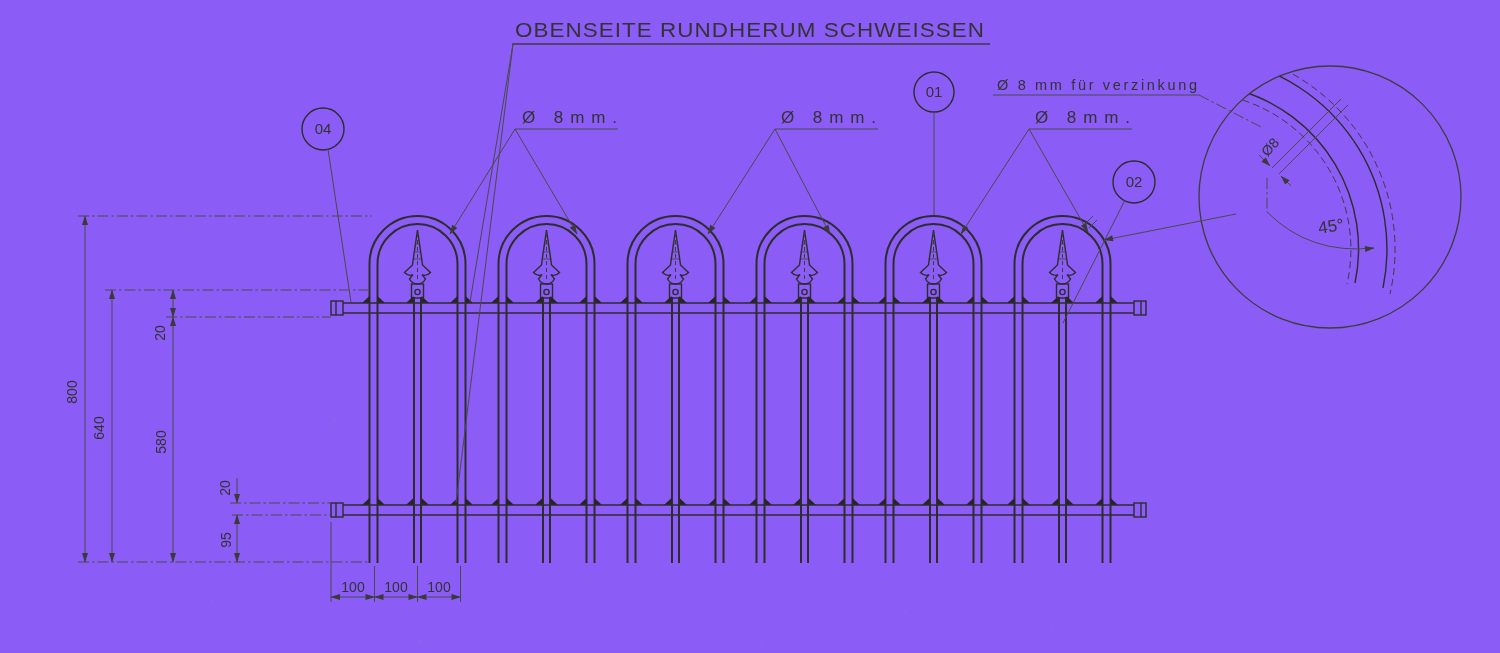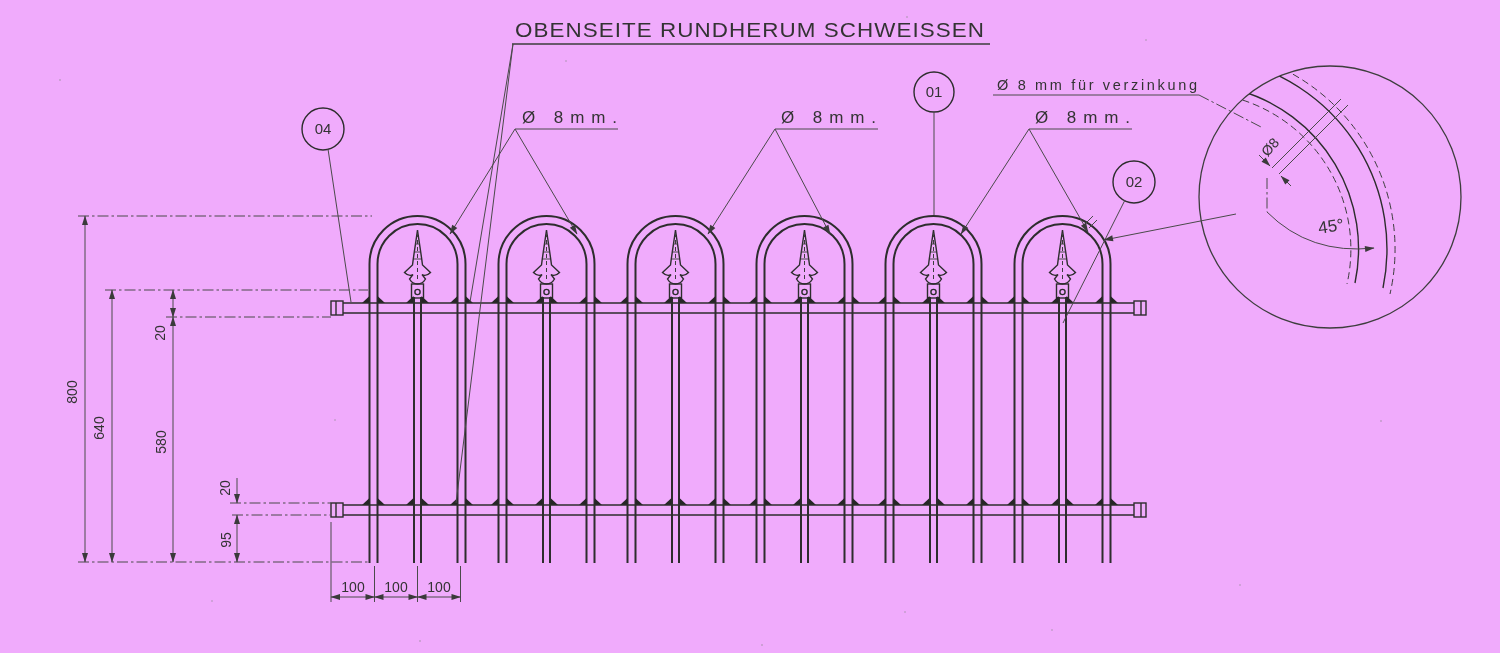--- a/index.html
+++ b/index.html
@@ -1,16 +1,16 @@
 <!DOCTYPE html>
 <html><head>
 <meta charset="utf-8">
 <style>
   html,body{margin:0;padding:0;background:#e8e8e4;}
-  .sheet{position:relative;width:1500px;height:653px;background:#f0abfc;overflow:hidden;
+  .sheet{position:relative;width:1500px;height:653px;background:#8b5cf6;overflow:hidden;
          font-family:"Liberation Sans", sans-serif;}
   svg{position:absolute;left:0;top:0;}
   .ink2{stroke:#2d2d2d;stroke-width:2;fill:none;stroke-linecap:square;}
   .ink16{stroke:#2d2d2d;stroke-width:1.4;fill:none;}
   .thin{stroke:#4a4a4a;stroke-width:1;fill:none;}
   .thin15{stroke:#3d3d3d;stroke-width:1.3;fill:none;}
   .dashdot{stroke:#4a4a4a;stroke-width:1;fill:none;stroke-dasharray:11 3 2.5 3;}
   .dashed{stroke:#3d3d3d;stroke-width:1;fill:none;stroke-dasharray:7 4;}
   .finedash{stroke:#3d3d3d;stroke-width:1;fill:none;stroke-dasharray:4 3;}
   .weld{fill:#262626;stroke:none;}

